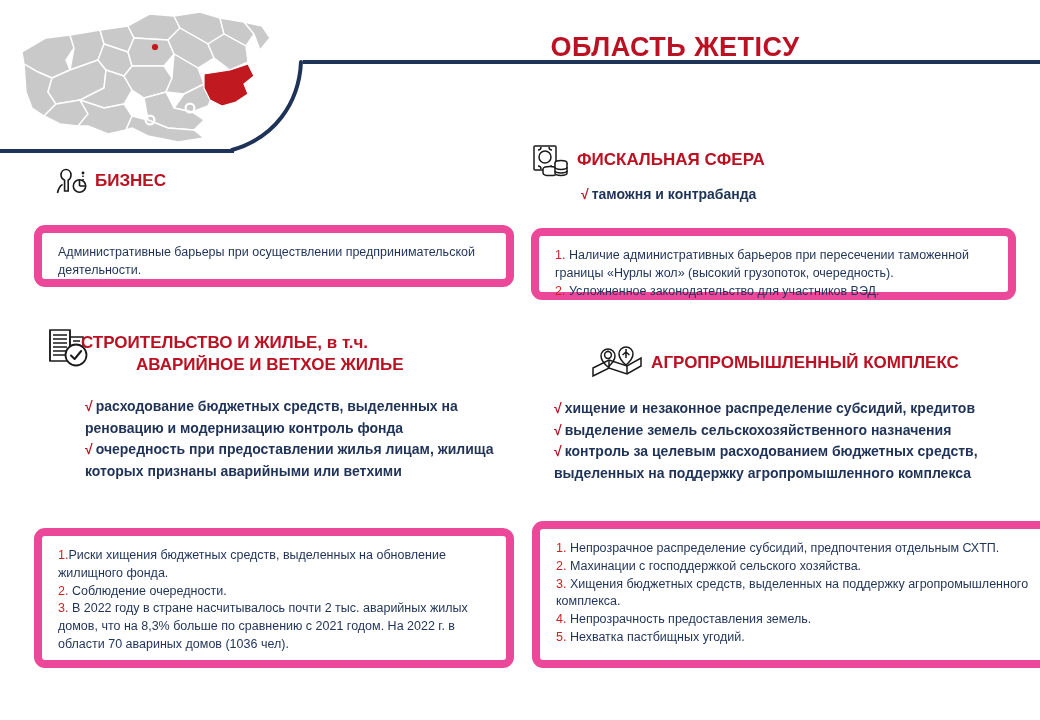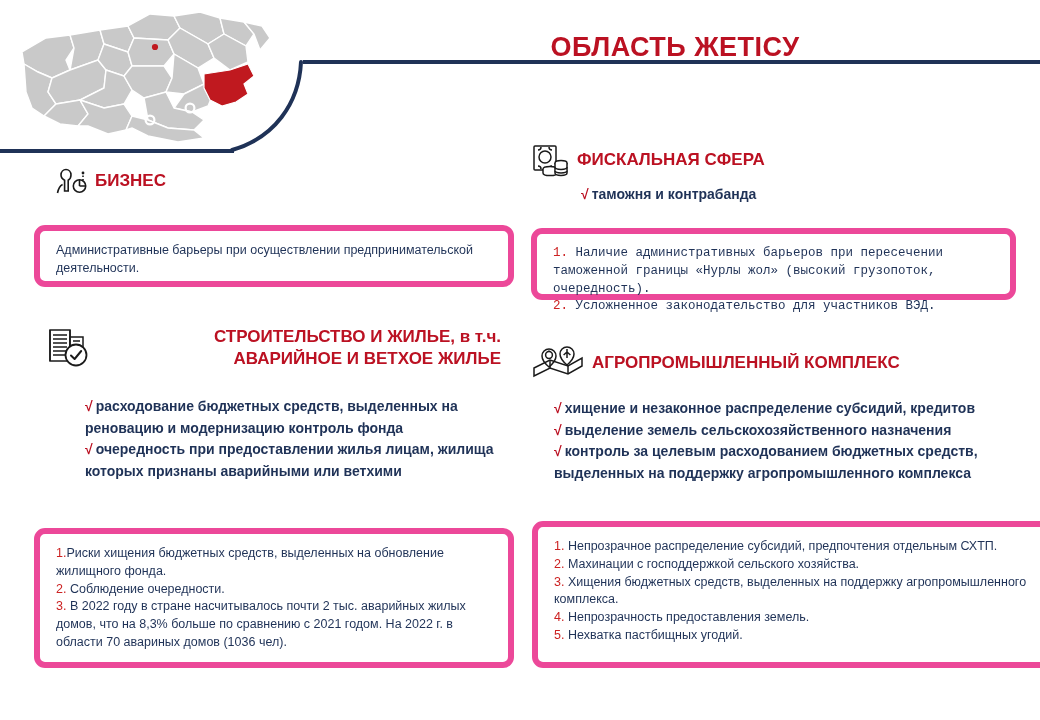--- a/index.html
+++ b/index.html
@@ -50,20 +50,21 @@
   #map-svg { display: block; }
 
   
   .section {
     position: absolute;
   }
   .sec-head {
     display: flex;
     align-items: center;
     gap: 6px;
+    justify-content: center;
   }
   .sec-title {
     font-size: 17px;
     font-weight: bold;
     color: #bb1122;
     line-height: 1.18;
     white-space: nowrap;
   }
   .sec-title.two-line { white-space: normal; }
   .icon-box {
@@ -83,21 +84,21 @@
   .chk {
     color: #bb1122;
     font-weight: bold;
     margin-right: 3px;
   }
 
   
   .info-box {
     position: absolute;
     box-sizing: border-box;
-    border: 6px solid #ec4899;
+    border: 8px solid #ec4899;
     border-radius: 11px;
     background: #ffffff;
     padding: 11px 14px 11px 16px;
     font-size: 12.5px;
     line-height: 1.42;
     color: #1f3257;
   }
   .info-box p {
     margin: 0;
   }
@@ -201,21 +202,21 @@
     </span>
     <span class="sec-title">ФИСКАЛЬНАЯ  СФЕРА</span>
   </div>
   <div class="checklist" style="margin-top:6px; margin-left:50px;">
     <span class="check-item">
       <span class="chk">√</span><span>таможня и контрабанда</span>
     </span>
   </div>
 </div>
 
-<div class="info-box" style="left:531px; top:228px; width:485px; height:72px;font-family:Liberation Mono, monospace;">
+<div class="info-box" style="left:531px; top:228px; width:485px; height:72px;">
   <p>
     <span class="num">1.</span>
     <span>Наличие административных барьеров при пересечении таможенной границы «Нурлы жол» (высокий грузопоток, очередность).</span>
   </p>
   <p>
     <span class="num">2.</span>
     <span>Усложненное законодательство для участников ВЭД.</span>
   </p>
 </div>
 
@@ -229,21 +230,21 @@
           <path d="M4 6 L4 37 M24 6 L24 37"></path>
         </g>
         <g stroke="#1a1a1a" stroke-width="1.3">
           <path d="M7 11 H21 M7 15 H21 M7 19 H21 M7 23 H21 M7 27 H21 M7 31 H21"></path>
           <path d="M27 17 H34 M27 21 H34"></path>
         </g>
         <circle cx="30" cy="31" r="10.5" fill="#ffffff" stroke="#1a1a1a" stroke-width="1.8"></circle>
         <path d="M25 31.5 L28.6 35 L35.2 27" fill="none" stroke="#1a1a1a" stroke-width="2" stroke-linecap="round" stroke-linejoin="round"></path>
       </svg>
     </span>
-    <div class="sec-title two-line" style="position:absolute; left:35px; top:0; width:420px; line-height:1.28;text-align:right;">
+    <div class="sec-title two-line" style="position:absolute; left:35px; top:6px; width:420px; line-height:1.28;">
       <span>СТРОИТЕЛЬСТВО  И ЖИЛЬЕ, в т.ч.</span><br>
       <span style="display:inline-block; margin-left:55px;">АВАРИЙНОЕ И ВЕТХОЕ ЖИЛЬЕ</span>
     </div>
   </div>
 
   <div class="checklist" style="margin-top:10px; margin-left:39px; width:420px;">
     <span class="check-item">
       <span class="chk">√</span><span>расходование бюджетных средств, выделенных на реновацию и модернизацию контроль фонда</span>
     </span>
     <span class="check-item">

